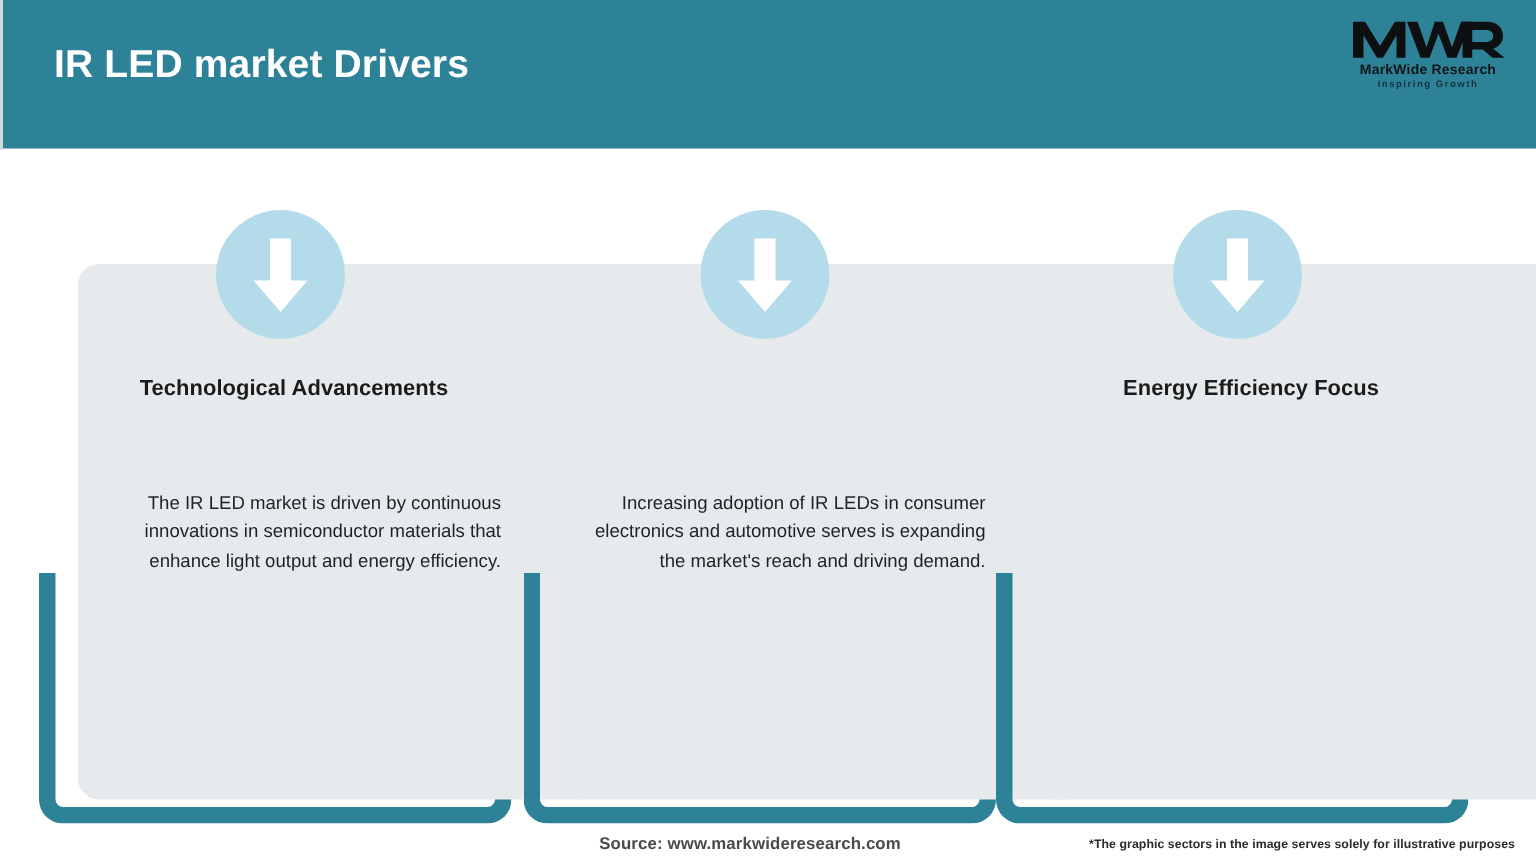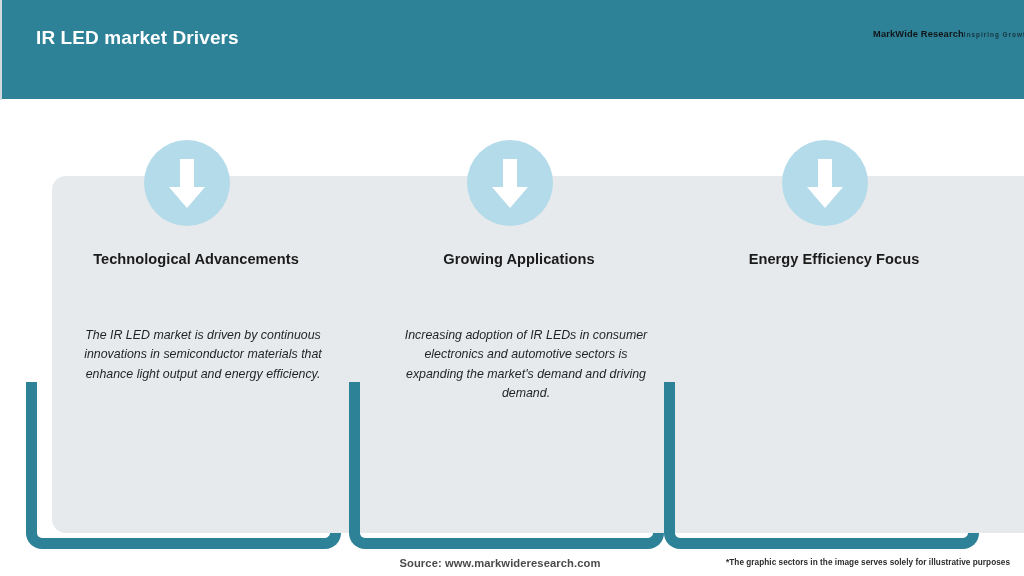--- a/index.html
+++ b/index.html
@@ -32,38 +32,38 @@
     top: 0;
     width: 1024px;
     height: 99px;
     background: #2e8298;
   }
 
   .header-title {
     position: absolute;
     left: 36px;
     top: 27px;
-    font-size: 19px;
+    font-size: 26px;
     font-weight: bold;
     color: #ffffff;
     letter-spacing: 0.1px;
     white-space: nowrap;
   }
 
   
   .logo {
     position: absolute;
     right: 14px;
     top: 8px;
     width: 116px;
     height: 52px;
     display: flex;
-    flex-direction: row;
+    flex-direction: column;
     align-items: center;
-    justify-content: center;
+    justify-content: flex-end;
   }
 
   .logo-mark {
     width: 104px;
     height: 30px;
     display: block;
   }
 
   .logo-name {
     font-size: 9.3px;
@@ -144,22 +144,21 @@
   }
 
   .card-body {
     position: absolute;
     left: 20px;
     top: 150px;
     width: 262px;
     font-size: 12.4px;
     line-height: 19.4px;
     color: #1f2223;
-    text-align: center;
-    font-style: italic;
+    text-align: right;
   }
 
   
   .icon-circle {
     position: absolute;
     left: 118px;
     top: 140px;
     width: 86px;
     height: 86px;
     border-radius: 50%;
@@ -239,22 +238,21 @@
       <div class="icon-circle">
         <svg class="arrow-icon" viewBox="0 0 40 56" aria-hidden="true">
           <path d="M13 4 L27 4 L27 32 L38 32 L20 53 L2 32 L13 32 Z" fill="#ffffff"></path>
         </svg>
       </div>
     </div>
 
     <div class="card-col col-2">
       <div class="bracket"></div>
       <div class="card">
-        <div class="card-title">Growing Applications</div>
-        <div class="card-body">Increasing adoption of IR LEDs in consumer electronics and automotive sectors is expanding the market's demand and driving demand.</div>
+        <div class="card-body">Increasing adoption of IR LEDs in consumer electronics and automotive serves is expanding the market's reach and driving demand.</div>
       </div>
       <div class="icon-circle">
         <svg class="arrow-icon" viewBox="0 0 40 56" aria-hidden="true">
           <path d="M13 4 L27 4 L27 32 L38 32 L20 53 L2 32 L13 32 Z" fill="#ffffff"></path>
         </svg>
       </div>
     </div>
 
     <div class="card-col col-3">
       <div class="bracket"></div>

